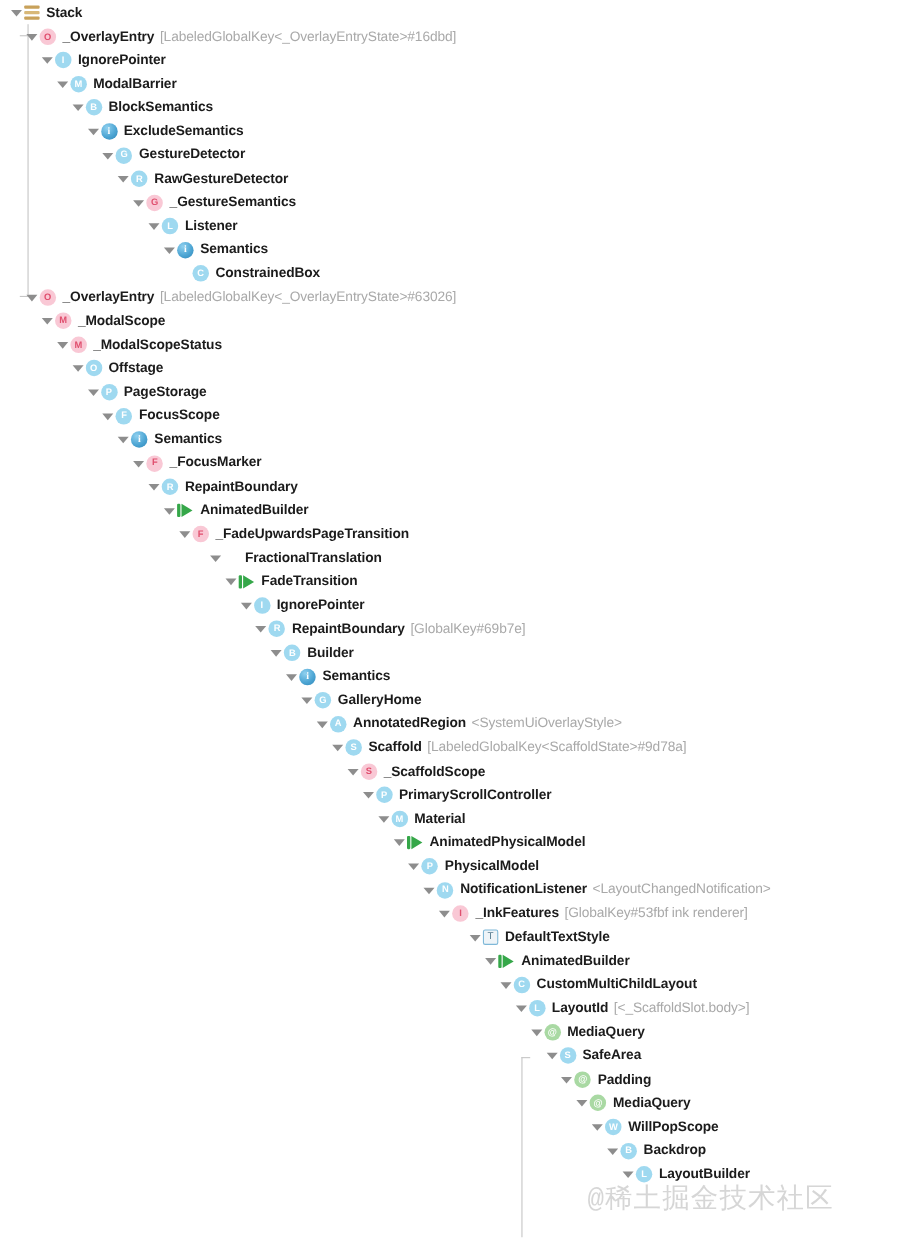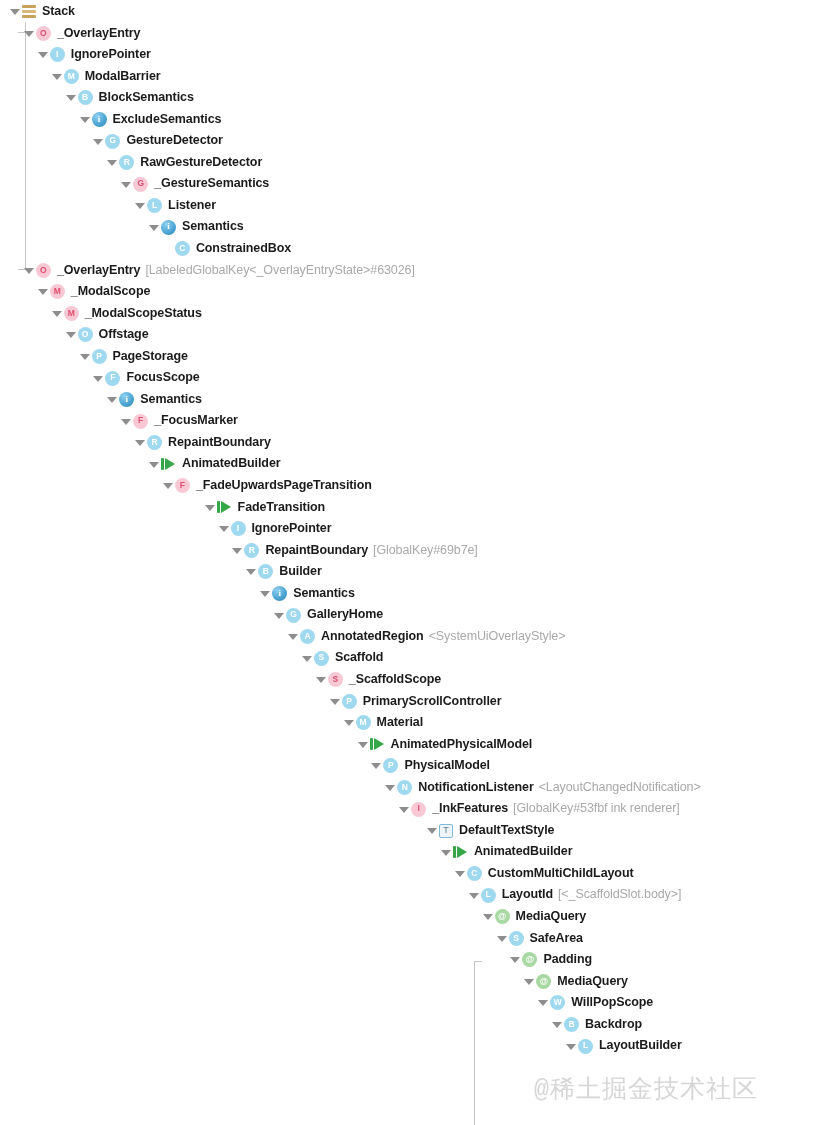--- a/index.html
+++ b/index.html
@@ -182,20 +182,21 @@
         <i></i>
         <i></i>
       </span>
       <span class="nm">Stack</span>
     </div>
     <div class="row">
       <span class="indent" style="width: 21.9px;"></span>
       <span class="twisty open"></span>
       <span class="ico pink">O</span>
       <span class="nm">_OverlayEntry</span>
+      <span class="ann">[LabeledGlobalKey&lt;_OverlayEntryState&gt;#16dbd]</span>
     </div>
     <div class="row">
       <span class="indent" style="width: 35.8px;"></span>
       <span class="twisty open"></span>
       <span class="ico blue">I</span>
       <span class="nm">IgnorePointer</span>
     </div>
     <div class="row">
       <span class="indent" style="width: 49.7px;"></span>
       <span class="twisty open"></span>
@@ -317,20 +318,31 @@
       <span class="ico anim"></span>
       <span class="nm">AnimatedBuilder</span>
     </div>
     <div class="row">
       <span class="indent" style="width: 160.9px;"></span>
       <span class="twisty open"></span>
       <span class="ico pink">F</span>
       <span class="nm">_FadeUpwardsPageTransition</span>
     </div>
     <div class="row">
+      <span class="indent" style="width: 188.7px;"></span>
+      <span class="twisty open"></span>
+      <span class="ico grid">
+        <s></s>
+        <s></s>
+        <s></s>
+        <s></s>
+      </span>
+      <span class="nm">FractionalTranslation</span>
+    </div>
+    <div class="row">
       <span class="indent" style="width: 202.6px;"></span>
       <span class="twisty open"></span>
       <span class="ico anim"></span>
       <span class="nm">FadeTransition</span>
     </div>
     <div class="row">
       <span class="indent" style="width: 216.5px;"></span>
       <span class="twisty open"></span>
       <span class="ico blue">I</span>
       <span class="nm">IgnorePointer</span>
@@ -367,20 +379,21 @@
       <span class="twisty open"></span>
       <span class="ico blue">A</span>
       <span class="nm">AnnotatedRegion</span>
       <span class="ann">&lt;SystemUiOverlayStyle&gt;</span>
     </div>
     <div class="row">
       <span class="indent" style="width: 299.9px;"></span>
       <span class="twisty open"></span>
       <span class="ico blue">S</span>
       <span class="nm">Scaffold</span>
+      <span class="ann">[LabeledGlobalKey&lt;ScaffoldState&gt;#9d78a]</span>
     </div>
     <div class="row">
       <span class="indent" style="width: 313.8px;"></span>
       <span class="twisty open"></span>
       <span class="ico pink">S</span>
       <span class="nm">_ScaffoldScope</span>
     </div>
     <div class="row">
       <span class="indent" style="width: 327.7px;"></span>
       <span class="twisty open"></span>

